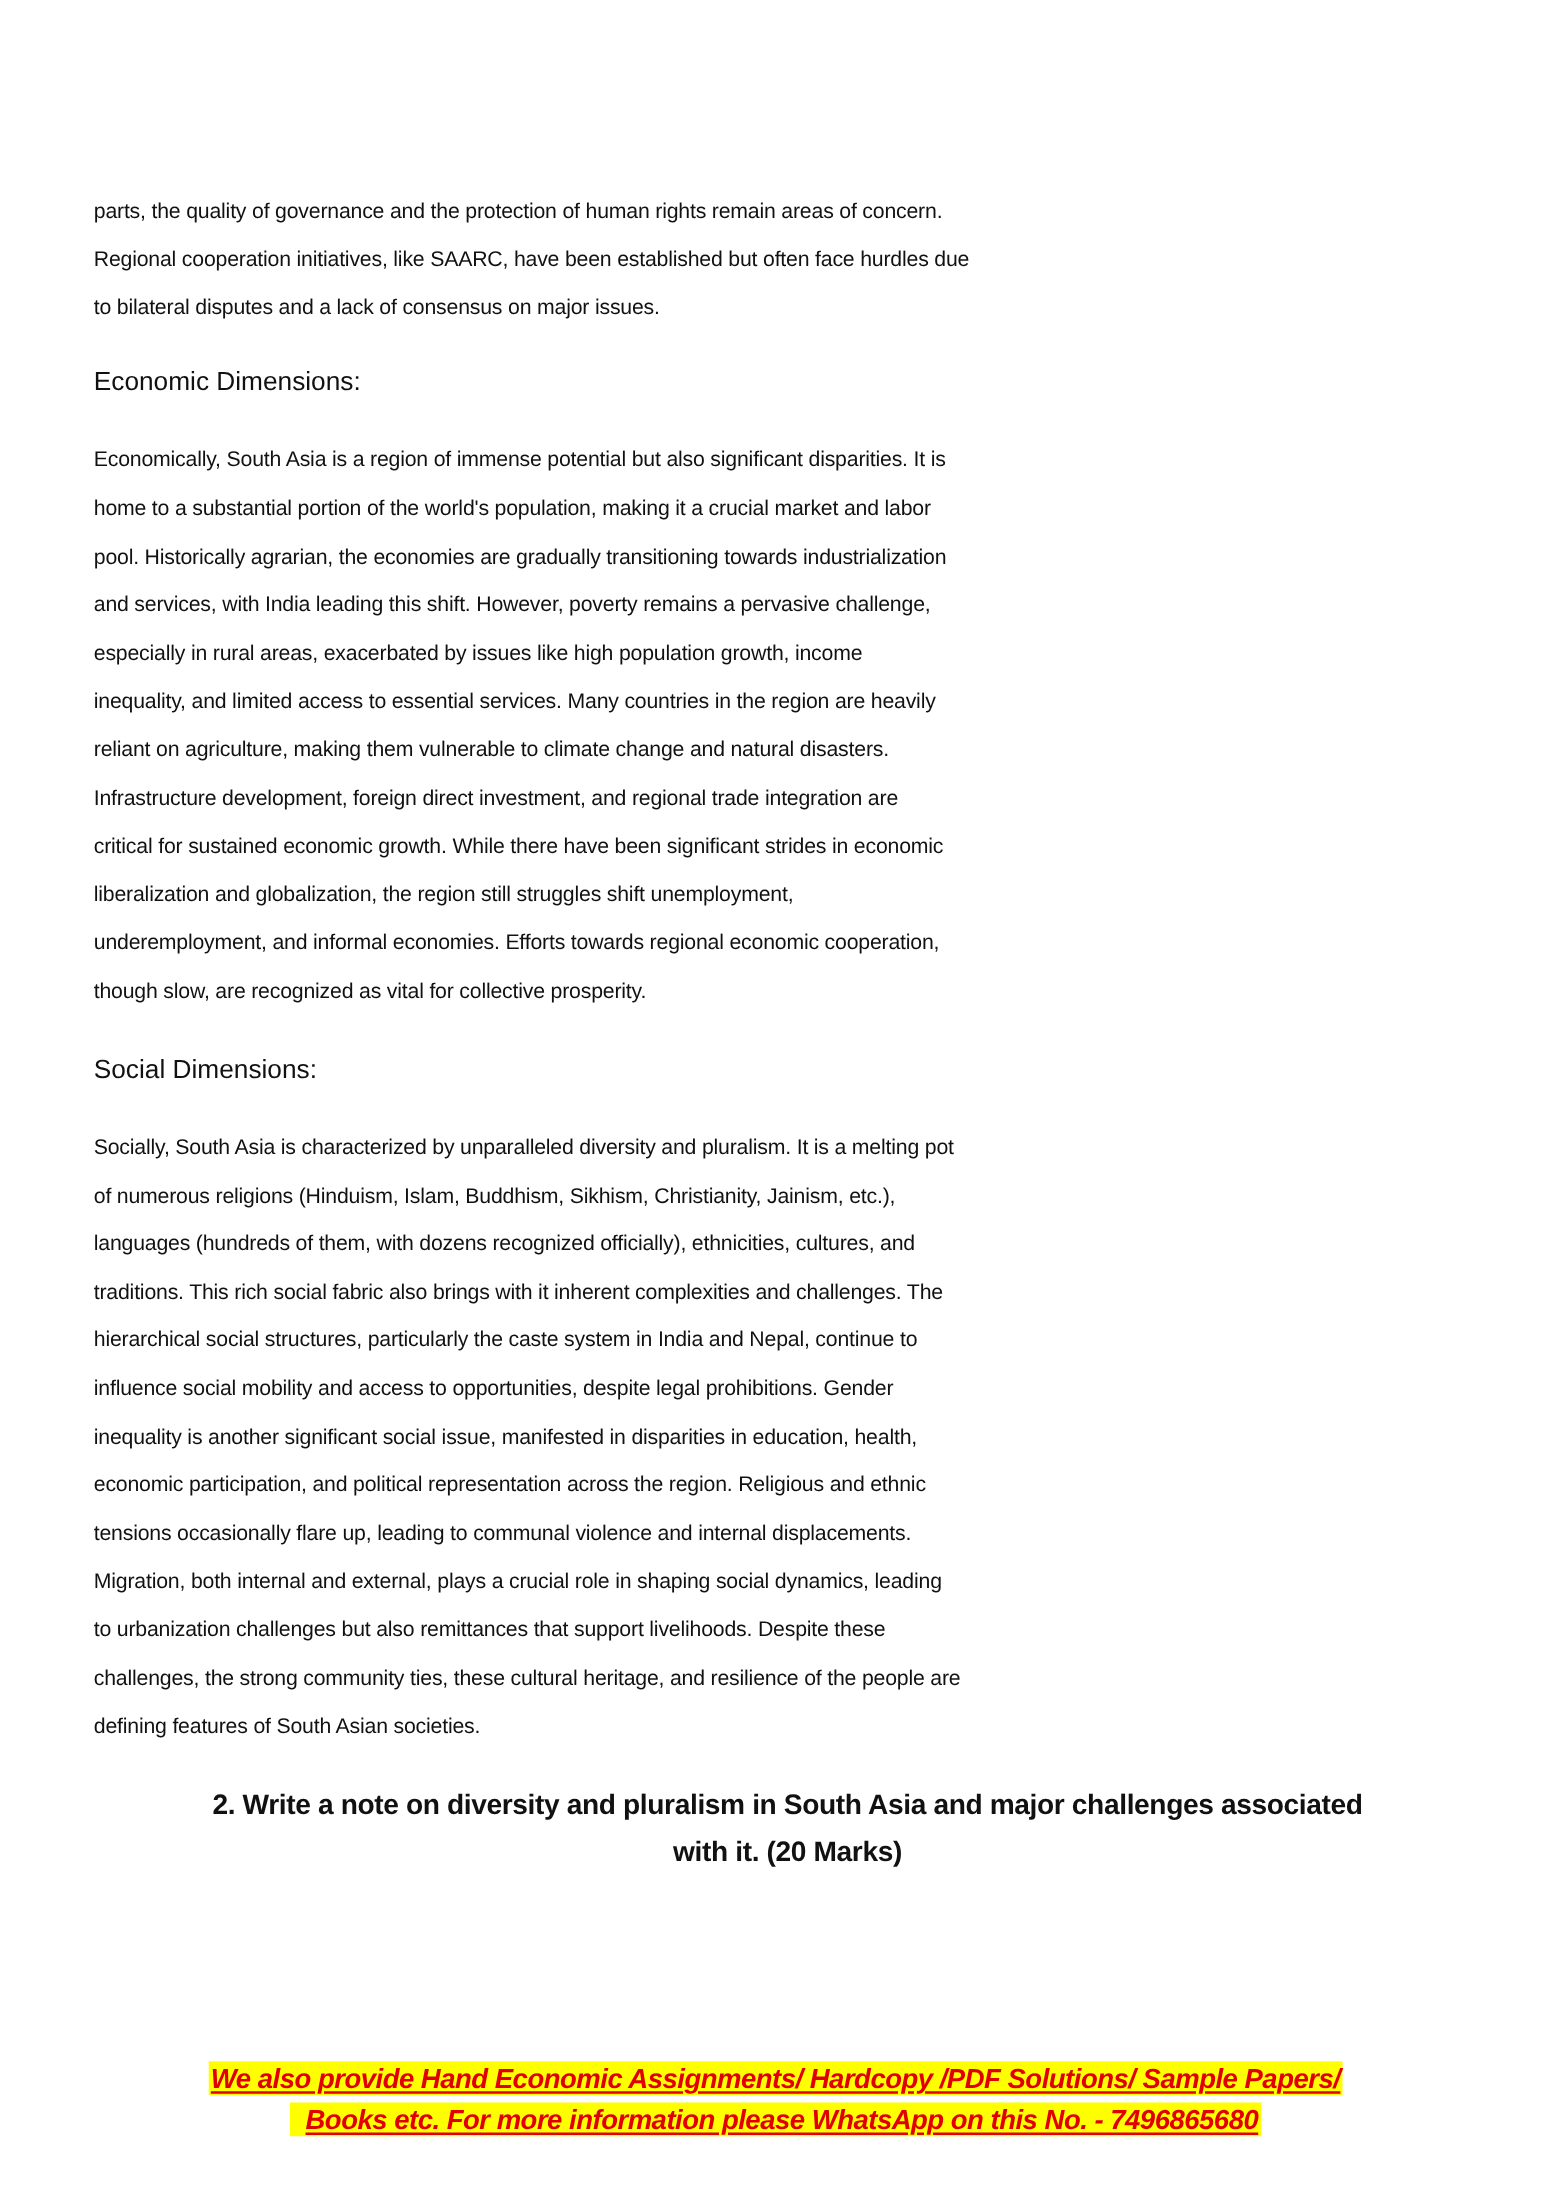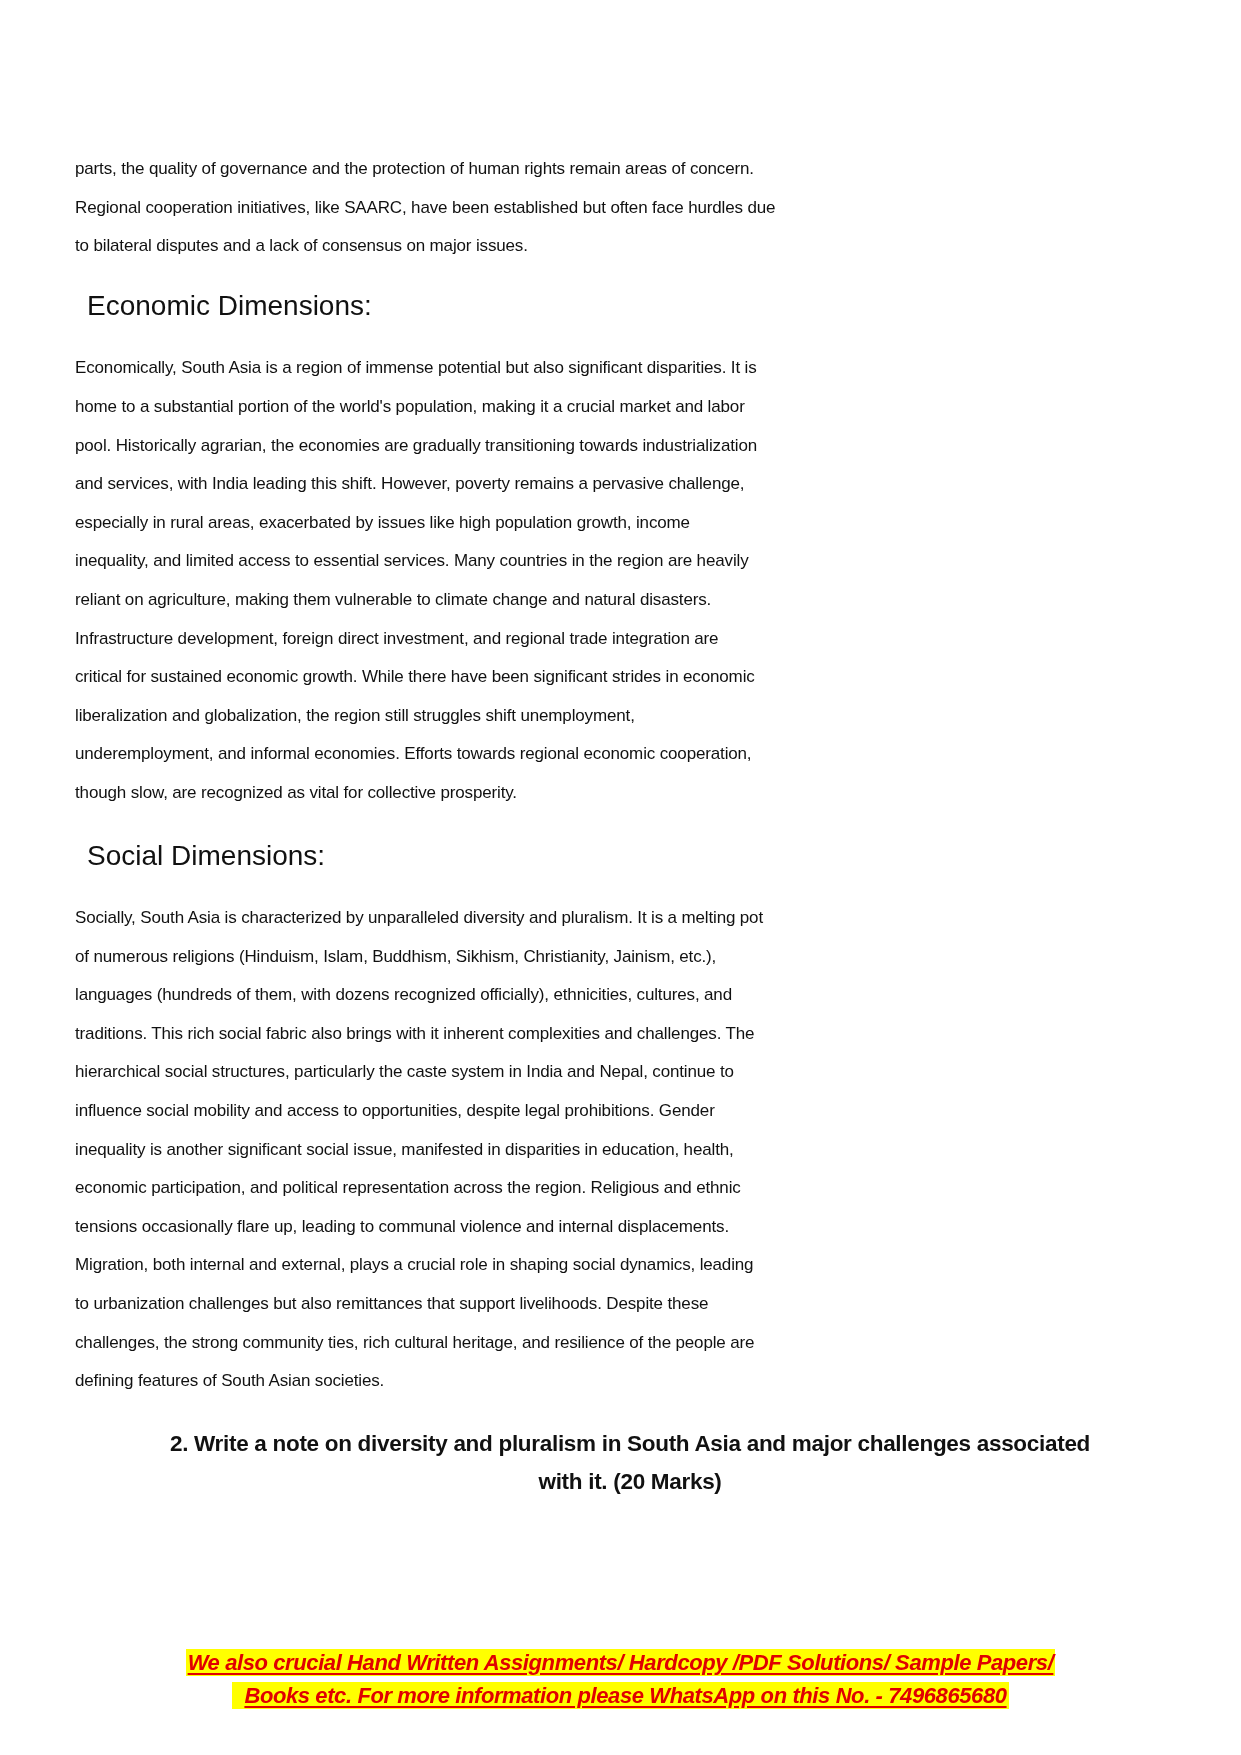--- a/index.html
+++ b/index.html
@@ -25,23 +25,23 @@
       font-size: 17px;
       line-height: 38.6px;
       margin: 0 0 24px 0;
       letter-spacing: -0.15px;
       word-spacing: 0px;
     }
     .para.first {
       margin-bottom: 21px;
     }
     .heading {
-      font-size: 28px;
+      font-size: 21px;
       line-height: 38.6px;
-      margin: 0 0 24px 12px;
+      margin: 0 0 24px 0;
     }
     .question {
       font-weight: bold;
       font-size: 22.5px;
       line-height: 38.6px;
       margin: 0;
       letter-spacing: -0.3px;
       text-align: center;
     }
     .line { display: block; white-space: nowrap; }
@@ -101,26 +101,26 @@
     <span class="line">of numerous religions (Hinduism, Islam, Buddhism, Sikhism, Christianity, Jainism, etc.),</span>
     <span class="line">languages (hundreds of them, with dozens recognized officially), ethnicities, cultures, and</span>
     <span class="line">traditions. This rich social fabric also brings with it inherent complexities and challenges. The</span>
     <span class="line">hierarchical social structures, particularly the caste system in India and Nepal, continue to</span>
     <span class="line">influence social mobility and access to opportunities, despite legal prohibitions. Gender</span>
     <span class="line">inequality is another significant social issue, manifested in disparities in education, health,</span>
     <span class="line">economic participation, and political representation across the region. Religious and ethnic</span>
     <span class="line">tensions occasionally flare up, leading to communal violence and internal displacements.</span>
     <span class="line">Migration, both internal and external, plays a crucial role in shaping social dynamics, leading</span>
     <span class="line">to urbanization challenges but also remittances that support livelihoods. Despite these</span>
-    <span class="line">challenges, the strong community ties, rich cultural heritage, and resilience of the people are</span>
+    <span class="line">challenges, the strong community ties, these cultural heritage, and resilience of the people are</span>
     <span class="line">defining features of South Asian societies.</span>
   </p>
 
   <p class="question">
     <span class="line">2. Write a note on diversity and pluralism in South Asia and major challenges associated</span>
     <span class="line">with it. (20 Marks)</span>
   </p>
 </div>
 
 <div class="footer" style="color: rgb(224, 0, 0);">
-  <div><span class="hl" style="background: rgb(255, 255, 0); text-decoration-color: rgb(224, 0, 0);">We also crucial Hand Written Assignments/ Hardcopy /PDF Solutions/ Sample Papers/</span></div>
+  <div><span class="hl" style="background: rgb(255, 255, 0); text-decoration-color: rgb(224, 0, 0);">We also provide Hand Economic Assignments/ Hardcopy /PDF Solutions/ Sample Papers/</span></div>
   <div><span class="hl" style="background: rgb(255, 255, 0); text-decoration-color: rgb(224, 0, 0); padding-left: 12px;">Books etc. For more information please WhatsApp on this No. - 7496865680</span></div>
 </div>
 
 </body></html>

